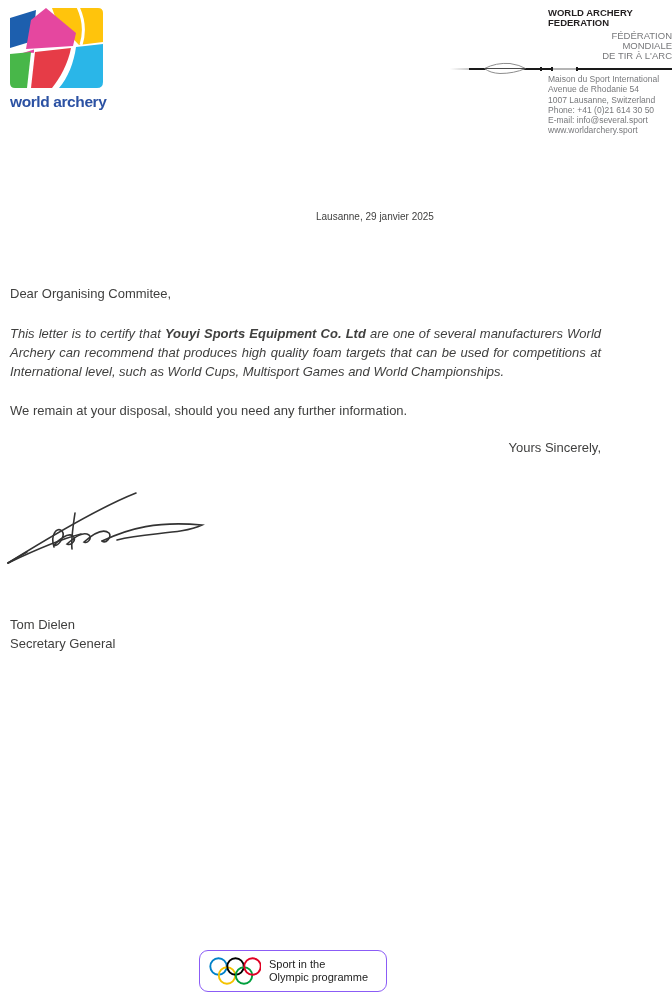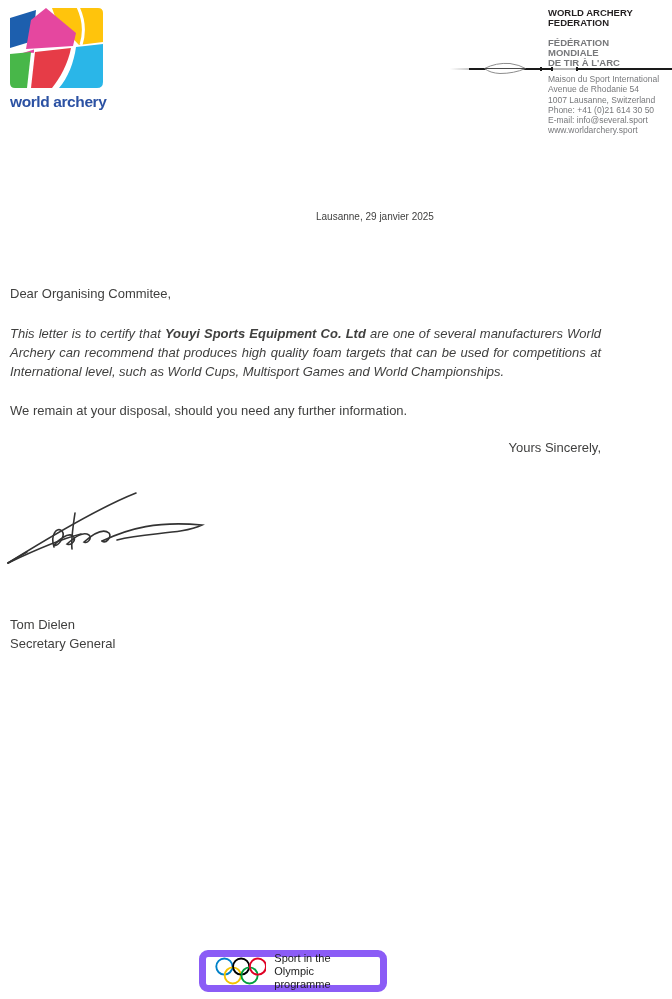--- a/index.html
+++ b/index.html
@@ -12,21 +12,21 @@
   .page { position:absolute; inset:0; background:#fff; }
 
   
   .logo-wrap { position:absolute; left:10px; top:8px; width:115px; }
   .logo-mark { display:block; }
   .logo-word { display:block; margin-top:4px; }
 
   
   .lh-right { position:absolute; left:548px; top:8px; width:124px; }
   .lh-title-en { font-size:9.5px; font-weight:bold; line-height:10px; color:#231f20; letter-spacing:0; }
-  .lh-title-fr { font-size:9.5px; font-weight:bold; line-height:10px; color:#77787b; margin-top:10px; }
+  .lh-title-fr { font-size:9.5px; font-weight:normal; line-height:10px; color:#77787b; margin-top:3px;text-align:right; }
   .lh-address { position:absolute; left:548px; top:74px; width:124px;
                 font-size:8.5px; line-height:10.3px; color:#77787b; }
 
   
   .arrow-graphic { position:absolute; left:0; top:0; width:672px; height:0; }
   .arrow-fade   { position:absolute; left:450px; top:68px; width:42px; height:2px;
                   background:linear-gradient(to right, rgba(130,130,130,0), #8a8a8a); }
   .arrow-shaft  { position:absolute; left:469px; top:68px; width:203px; height:2px; background:#1a1a1a; }
   .arrow-light  { position:absolute; left:553px; top:68px; width:23px; height:2px; background:#b4b4b4; }
   .arrow-tick   { position:absolute; top:67px; width:2px; height:4px; background:#1a1a1a; }
@@ -41,21 +41,21 @@
   .para2 { margin:20px 0 0 0; }
   .closing { margin:18px 0 0 0;text-align:right; }
   .bold { font-weight:bold; }
 
   .signature { position:absolute; left:5px; top:486px; }
 
   .signer { position:absolute; left:10px; top:615px; font-size:13px; line-height:19px; }
 
   
   .olympic-badge { position:absolute; left:199px; top:950px; width:188px; height:42px;
-                   border:7px solid #8b5cf6; border-radius:9px; background:#fff;
+                   border:1px solid #8b5cf6; border-radius:9px; background:#fff;
                    display:flex; align-items:center; padding:0 8px 0 9px; }
   .badge-text { font-size:11px; line-height:13px; color:#1c1c1c; margin-left:8px; }
 </style>
 </head>
 <body>
 
 <div class="page">
 
   <div class="logo-wrap">
     <svg class="logo-mark" width="93" height="80" viewBox="0 0 93 80">

